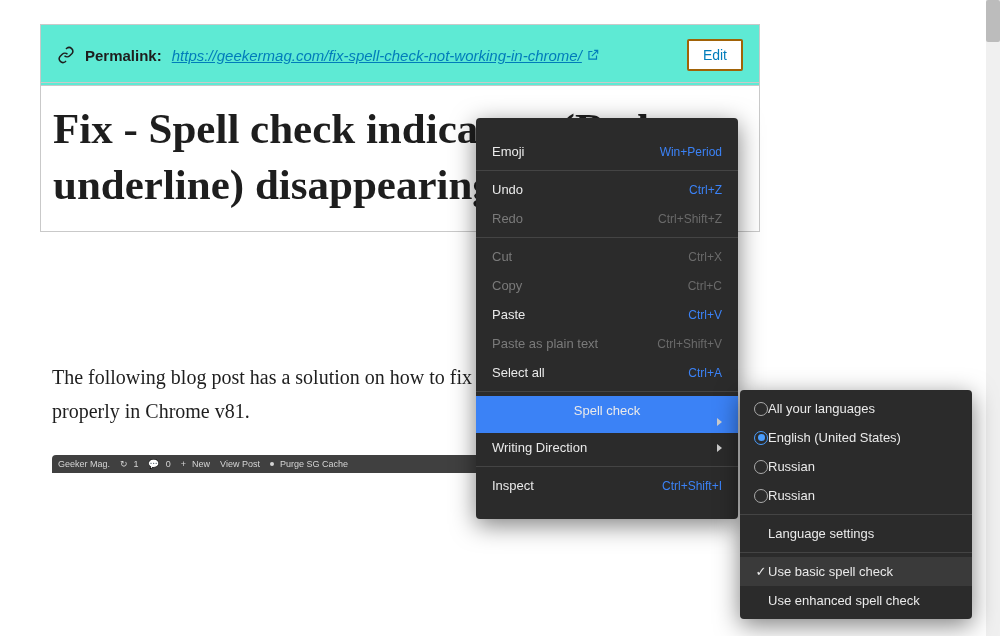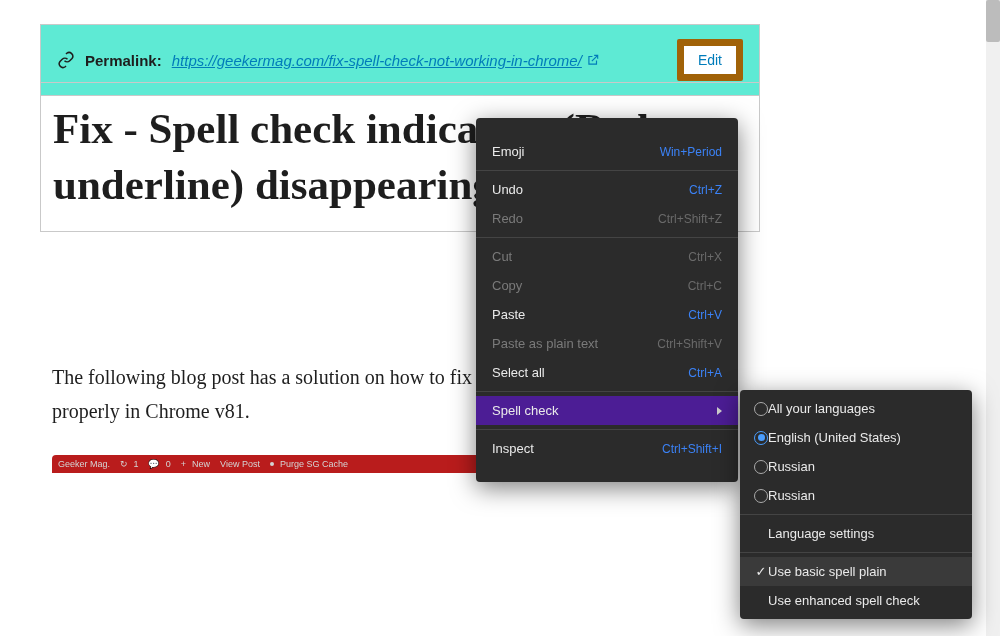--- a/index.html
+++ b/index.html
@@ -24,21 +24,21 @@
     align-items: center;
     gap: 10px;
     background: #5eead4;
   }
   .permalink-box .link-icon { width: 18px; height: 18px; color: #1e1e1e; }
   .permalink-box .label { font-weight: 600; color: #1e1e1e; font-size: 15px; }
   .permalink-box a { color: #007cba; text-decoration: underline; font-size: 15px; display: flex; align-items: center; gap: 4px; font-style: italic;}
   .permalink-box .ext-icon { width: 14px; height: 14px; color: #007cba; }
   .permalink-box .edit-btn {
     margin-left: auto;
-    border: 7px solid #a16207;
+    border: 2px solid #a16207;
     color: #007cba;
     background: #fff;
     padding: 6px 14px;
     font-size: 14px;
     cursor: pointer;
     border-radius: 2px;
   }
 
   
   .title-box {
@@ -71,21 +71,21 @@
   .inner-editor {
     position: absolute;
     top: 455px;
     left: 52px;
     width: 680px;
     border-radius: 4px 4px 0 0;
     overflow: hidden;
     font-size: 10px;
   }
   .inner-topbar {
-    background: #b91c1c;
+    background: #404040;
     color: #d4d4d4;
     height: 18px;
     display: flex;
     align-items: center;
     padding: 0 6px;
     gap: 10px;
     font-size: 9px;
   }
   .inner-topbar .section { display: flex; align-items: center; gap: 6px; }
   .inner-topbar .dot { width: 4px; height: 4px; border-radius: 50%; background: #d4d4d4; display:inline-block;}
@@ -112,21 +112,21 @@
   }
   .ctx-menu .row {
     display: flex;
     justify-content: space-between;
     align-items: center;
     padding: 7px 16px;
     cursor: default;
     position: relative;
   }
   .ctx-menu .row.disabled { color: #7a7a7a; }
-  .ctx-menu .row.hover { background: #4c1d95; }
+  .ctx-menu .row.hover { background: #3b82f6; flex-direction: column; }
   .ctx-menu .sep { height:1px; background:#444; margin:4px 0;}
   .ctx-menu .kbd { color: #3b82f6; font-size: 12px; }
   .ctx-menu .row.disabled .kbd { color:#6a6a6a;}
   .ctx-menu .arrow { width:0;height:0;border-top:4px solid transparent;border-bottom:4px solid transparent;border-left:5px solid #ccc; margin-left:auto;}
 
   
   .sub-menu {
     position: absolute;
     top: 390px;
     left: 740px;
@@ -240,20 +240,24 @@
     </div>
   <div class="row">
       <span>Select all</span>
       <span class="kbd">Ctrl+A</span>
     </div>
   <div class="sep"></div>
   <div class="row hover">
       <span>Spell check</span>
       <span class="arrow"></span>
     </div>
+  <div class="row">
+      <span>Writing Direction</span>
+      <span class="arrow"></span>
+    </div>
   <div class="sep"></div>
   <div class="row">
       <span>Inspect</span>
       <span class="kbd">Ctrl+Shift+I</span>
     </div>
 </div>
 
 <div class="sub-menu">
   <div class="row">
       <span class="radio"></span>
@@ -272,19 +276,19 @@
       <span>Russian</span>
     </div>
   <div class="sep"></div>
   <div class="row">
       <span class="indent"></span>
       <span>Language settings</span>
     </div>
   <div class="sep"></div>
   <div class="row hover">
       <span class="check">✓</span>
-      <span>Use basic spell plain</span>
+      <span>Use basic spell check</span>
     </div>
   <div class="row">
       <span class="indent"></span>
       <span>Use enhanced spell check</span>
     </div>
 </div>
 
 </body></html>

